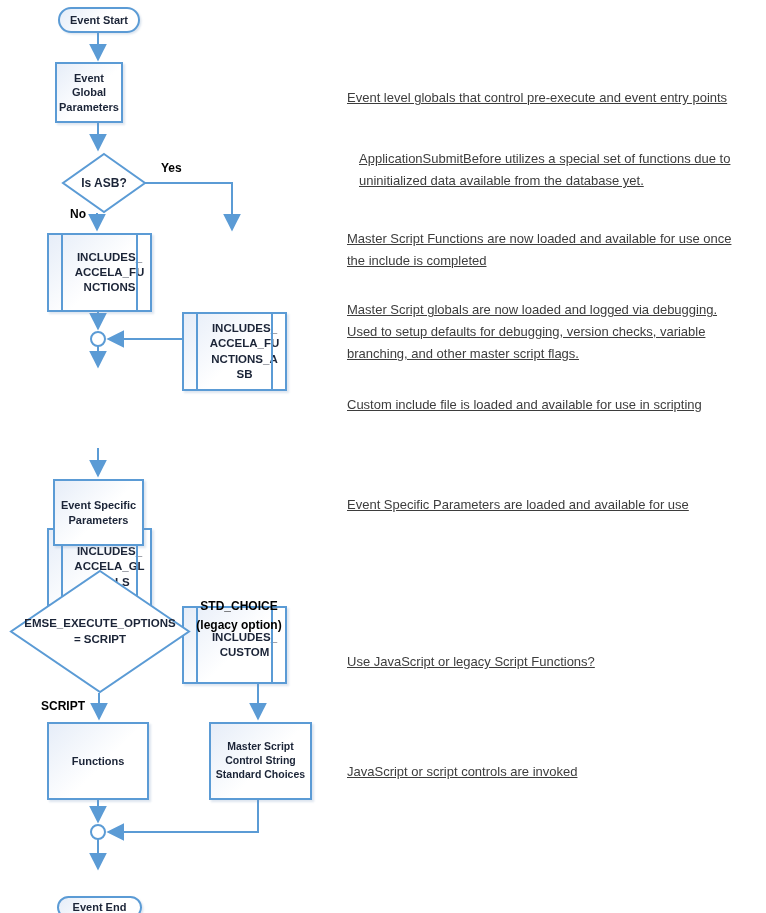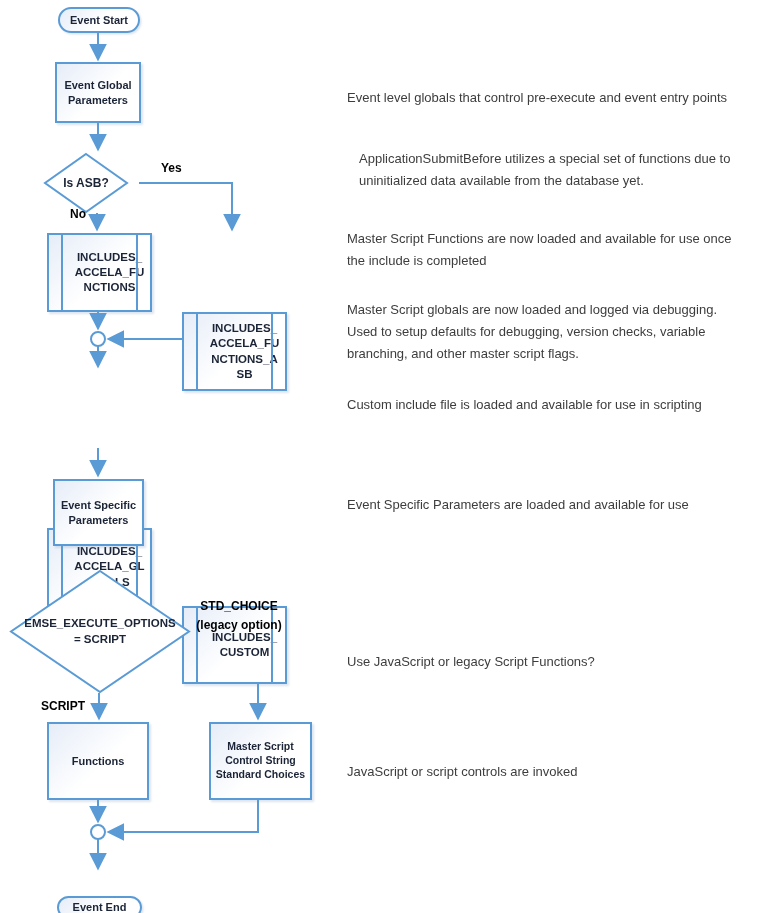--- a/index.html
+++ b/index.html
@@ -35,21 +35,21 @@
     text-align:center;font-weight:bold;color:var(--shape-text);
     white-space:pre-line;line-height:1.35;
   }
   .edge-label{
     position:absolute;z-index:2;font-weight:bold;font-size:12px;
     color:#000000;white-space:pre-line;line-height:1.6;
   }
   .edge-label.center{text-align:center;}
   .annotation{
     position:absolute;left:347px;width:420px;z-index:1;
-    font-size:13px;line-height:22px;color:var(--note-text);white-space:pre-line;
+    font-size:13px;line-height:22px;color:var(--note-text);white-space:pre-line;text-decoration:underline;
   }
 </style>
 </head>
 <body>
 
 <div id="canvas">
 
   <svg id="edges" width="766" height="913">
     <defs>
       <marker id="arrow" viewBox="0 0 10 10" refX="8" refY="5" markerWidth="9" markerHeight="9" orient="auto-start-reverse">
@@ -71,24 +71,24 @@
       <polyline points="98,800 98,820" marker-end="url(#arrow)"></polyline>
       <polyline points="258,800 258,832 110,832" marker-end="url(#arrow)"></polyline>
       <polyline points="98,839 98,867" marker-end="url(#arrow)"></polyline>
       <circle cx="98" cy="339" r="7" fill="#ffffff"></circle>
       <circle cx="98" cy="832" r="7" fill="#ffffff"></circle>
     </g>
   </svg>
 
   <div class="node terminator" style="left:58px;top:7px;width:82px;height:26px;">Event Start</div>
 
-  <div class="node process" style="left:55px;top:62px;width:86px;height:61px;">Event Global
+  <div class="node process" style="left:55px;top:62px;width:68px;height:61px;">Event Global
 Parameters</div>
 
-  <div class="diamond" style="left:44px;top:153px;width:84px;height:60px;">
+  <div class="diamond" style="left:62px;top:153px;width:84px;height:60px;">
     <svg width="84" height="60">
       <polygon points="42,1 83,30 42,59 1,30" fill="#ffffff" stroke="#5b9bd5" stroke-width="2"></polygon>
     </svg>
     <div class="lbl" style="font-size:12px;">Is ASB?</div>
   </div>
 
   <div class="edge-label" style="left:161px;top:159px;">Yes</div>
   <div class="edge-label" style="left:70px;top:205px;">No</div>
 
   <div class="node predef" style="left:47px;top:233px;width:105px;height:79px;">INCLUDES_

